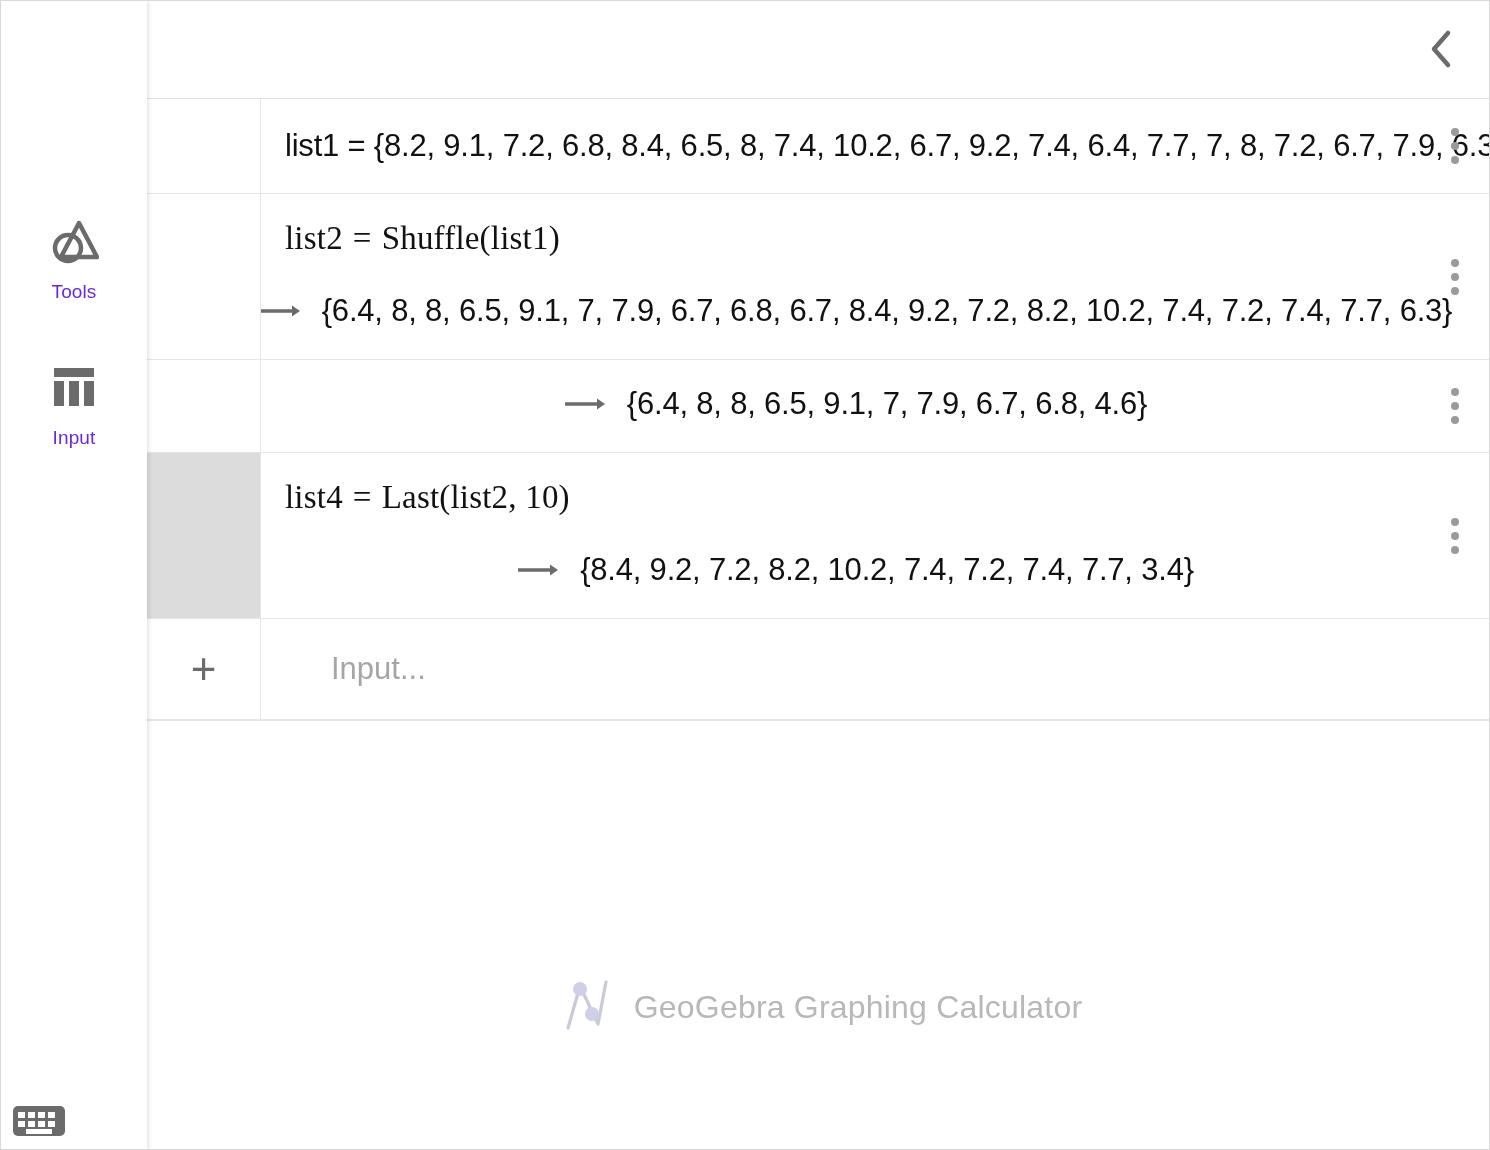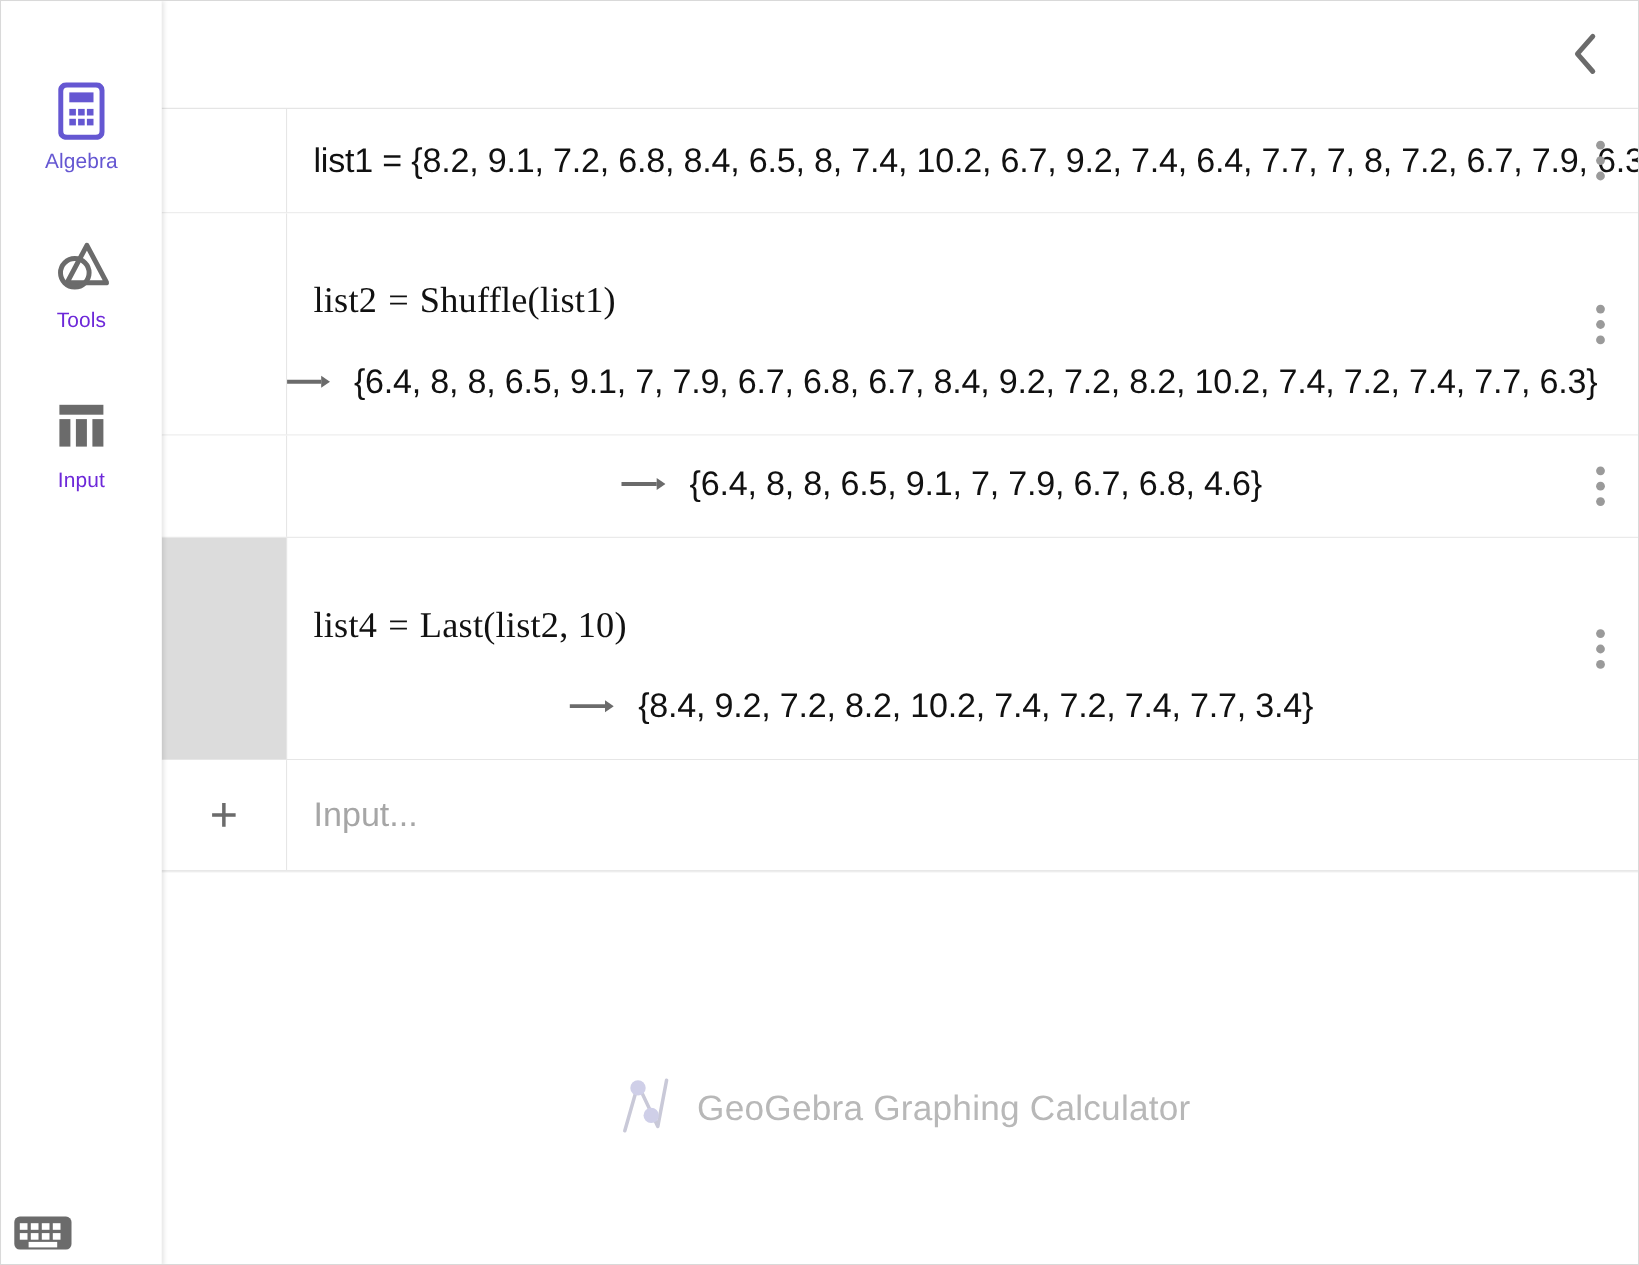--- a/index.html
+++ b/index.html
@@ -172,37 +172,38 @@
     gap: 22px;
     justify-content: center;
   }
   .arrow {
     flex: 0 0 auto;
     display: inline-flex;
     align-items: center;
   }
 
   .two-line { padding-top: 26px; padding-bottom: 30px; }
-  .two-line .def-line { margin-bottom: 36px; margin-top: 36px; }
+  .two-line .def-line { margin-bottom: 36px; }
 
   
   .av-row.new-row { min-height: 100px; }
   .av-row.new-row .av-marble { color: #6b6b6b; }
   .plus-sign {
     font-size: 44px;
     line-height: 1;
     color: #6b6b6b;
     font-family: "Liberation Sans", sans-serif;
     font-weight: 300;
   }
   .input-placeholder {
     font-size: 31px;
     color: #a6a6a6;
     line-height: 100px;
     font-family: "Liberation Sans", sans-serif;
+    margin-left: 46px;
   }
 
   .panel-bottom-divider {
     height: 1px;
     background: #e6e6e6;
   }
 
   
   .branding {
     position: absolute;
@@ -222,35 +223,20 @@
     letter-spacing: .2px;
   }
 </style>
 </head>
 <body>
 
 <div id="app">
 
   <div class="rail">
 
-    <div class="rail-item active" id="rail-algebra">
-      <span class="glyph">
-        <svg width="42" height="52" viewBox="0 0 42 52" aria-hidden="true">
-          <rect x="2" y="2" width="38" height="48" rx="6" ry="6" fill="none" stroke="#6557d2" stroke-width="5"></rect>
-          <rect x="10" y="9" width="22" height="9" fill="#6557d2"></rect>
-          <rect x="10" y="24" width="6" height="6" fill="#6557d2"></rect>
-          <rect x="18" y="24" width="6" height="6" fill="#6557d2"></rect>
-          <rect x="26" y="24" width="6" height="6" fill="#6557d2"></rect>
-          <rect x="10" y="33" width="6" height="6" fill="#6557d2"></rect>
-          <rect x="18" y="33" width="6" height="6" fill="#6557d2"></rect>
-          <rect x="26" y="33" width="6" height="6" fill="#6557d2"></rect>
-        </svg>
-      </span>
-      <span class="rlabel">Algebra</span>
-    </div>
 
     <div class="rail-item" id="rail-tools">
       <span class="glyph">
         <svg width="50" height="48" viewBox="0 0 50 48" aria-hidden="true">
           <polygon points="30,4 48,38 12,38" fill="none" stroke="#6b6b6b" stroke-width="4.5" stroke-linejoin="round"></polygon>
           <circle cx="19" cy="29" r="13" fill="none" stroke="#6b6b6b" stroke-width="4.5"></circle>
         </svg>
       </span>
       <span class="rlabel">Tools</span>
     </div>

